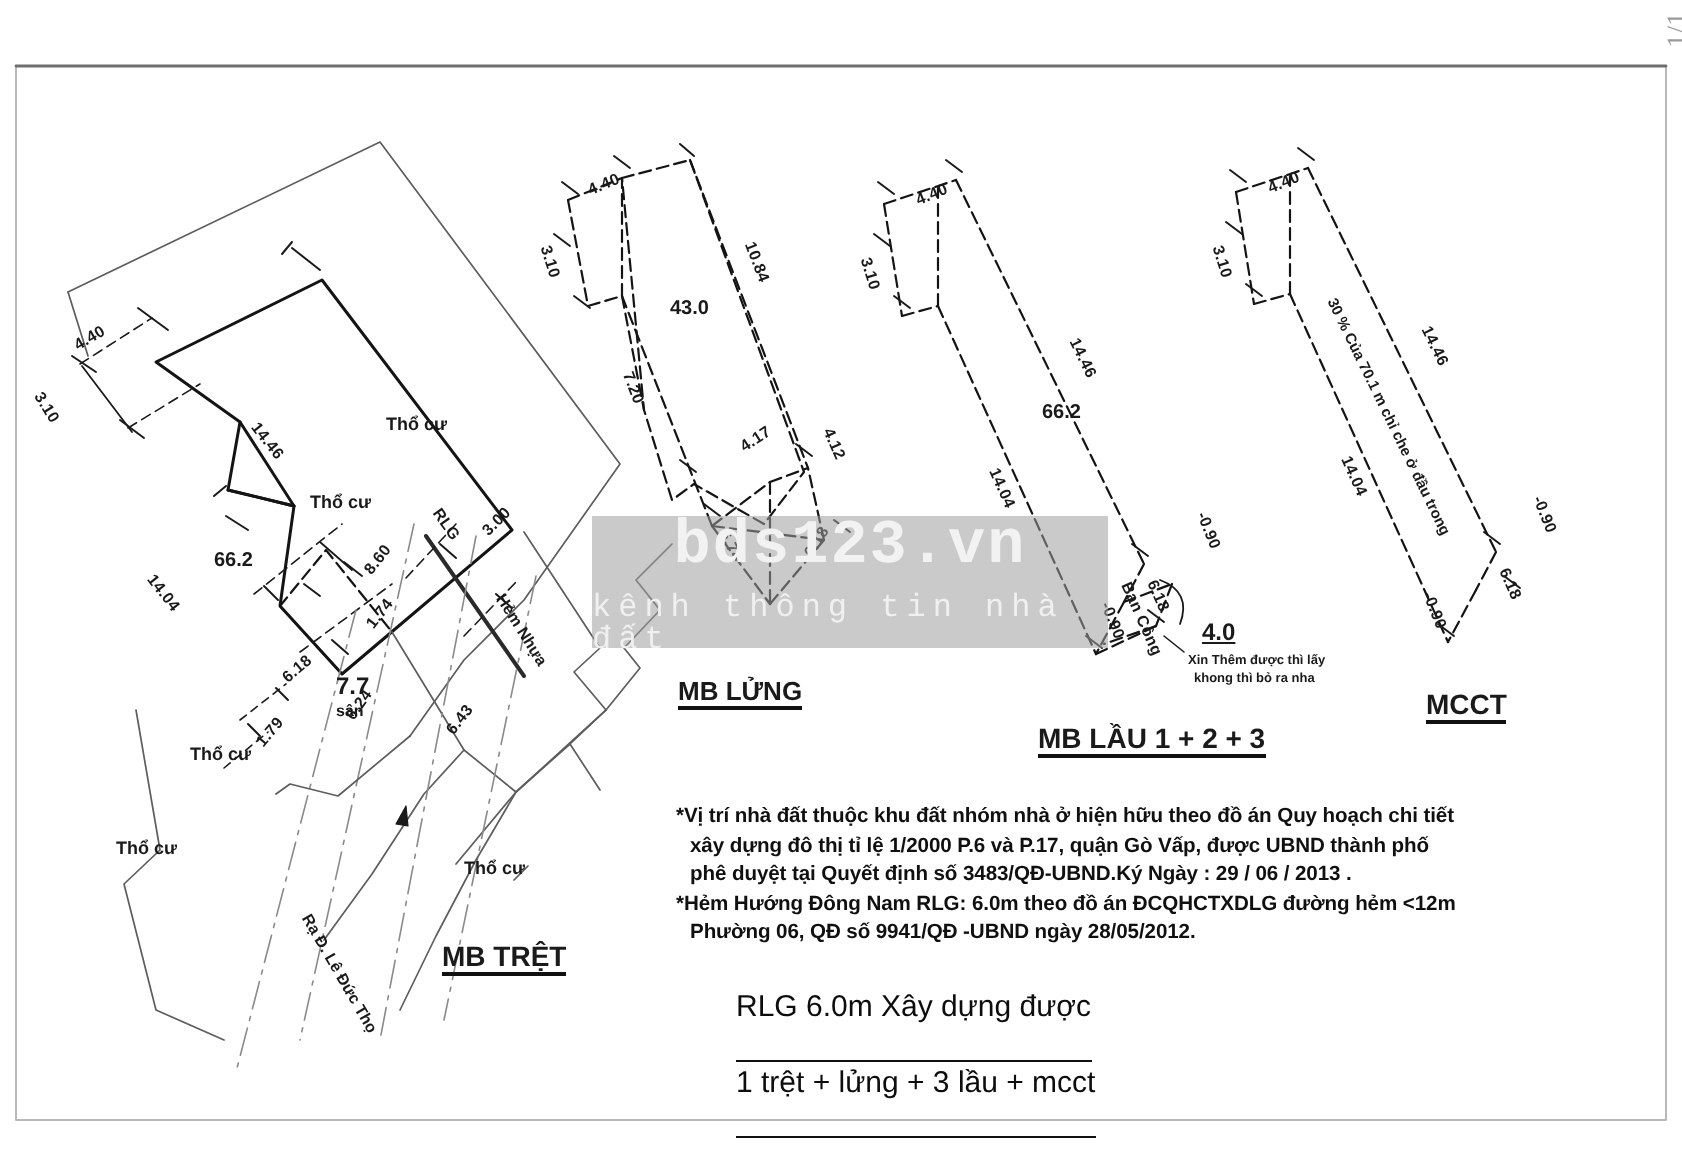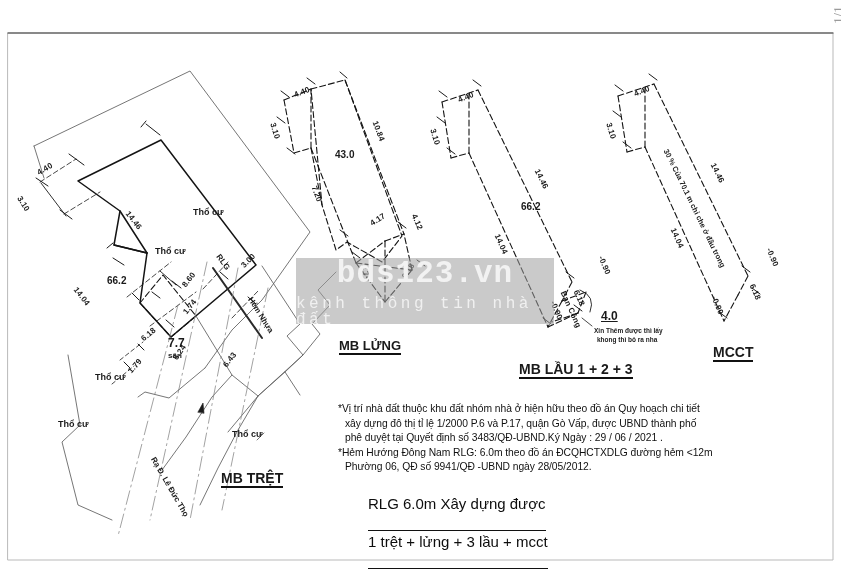--- a/index.html
+++ b/index.html
@@ -72,21 +72,21 @@
     font-size: 7.5px;
     font-weight: bold;
   }
   
   #notes {
     position: absolute;
     left: 338px;
     top: 402px;
     width: 480px;
     font-size: 10.3px;
-    font-weight: normal;
+    font-weight: bold;
     color: #101010;
     line-height: 1.42;
     letter-spacing: -0.05px;
   }
   #notes p { margin: 0; }
   #notes .ind { padding-left: 7px; }
   #summary {
     position: absolute;
     left: 368px;
     top: 493px;
@@ -354,21 +354,21 @@
   <div class="lbl dim" style="left:772px; top:247px; transform:rotate(68deg);">-0.90</div>
   <div class="lbl dim" style="left:717px; top:295px; transform:rotate(68deg);">-0.90</div>
 
   <div class="lbl rot-note" style="left:669px; top:148px; transform:rotate(64deg);">30 % Của 70.1 m chỉ che ở đầu trong</div>
 
   <div class="lbl plan-title-lg" style="left:713px; top:345px;">MCCT</div>
 
   <div id="notes">
     <p>*Vị trí nhà đất thuộc khu đất nhóm nhà ở hiện hữu theo đồ án Quy hoạch chi tiết</p>
     <p class="ind">xây dựng đô thị tỉ lệ 1/2000  P.6 và  P.17, quận Gò Vấp, được UBND thành phố</p>
-    <p class="ind">phê duyệt tại Quyết định số 3483/QĐ-UBND.Ký Ngày : 29 / 06 / 2021 .</p>
+    <p class="ind">phê duyệt tại Quyết định số 3483/QĐ-UBND.Ký Ngày : 29 / 06 / 2013 .</p>
     <p>*Hẻm Hướng Đông Nam RLG: 6.0m theo đồ án ĐCQHCTXDLG đường hẻm &lt;12m</p>
     <p class="ind">Phường 06, QĐ số 9941/QĐ -UBND ngày 28/05/2012.</p>
   </div>
 
   <div id="summary">
     <div><span class="line">RLG 6.0m   Xây dựng được</span></div>
     <div><span class="line">1 trệt +  lửng + 3 lầu + mcct</span></div>
   </div>
 
   <div id="watermark">

